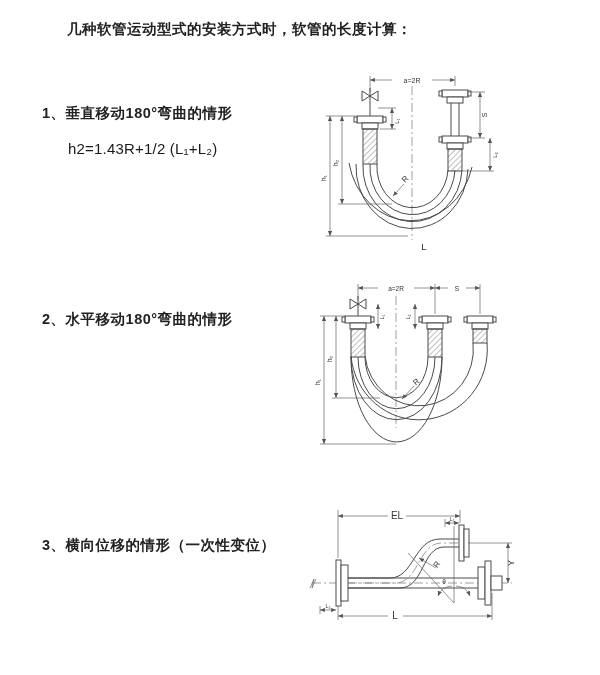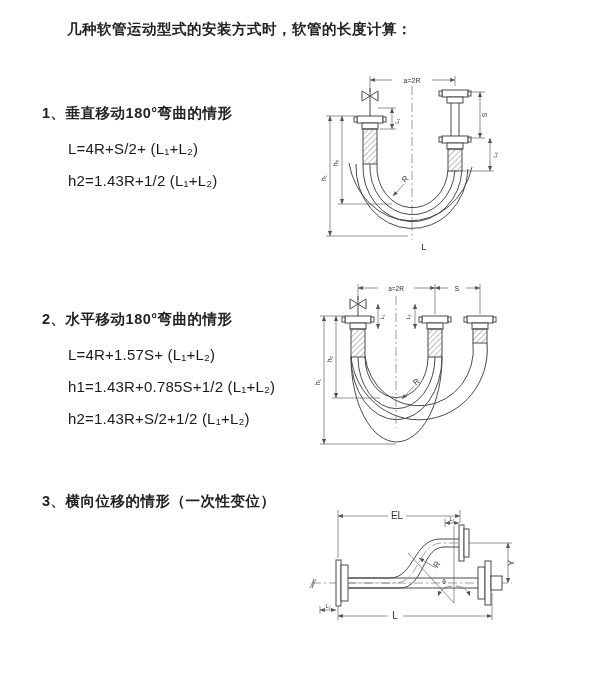--- a/index.html
+++ b/index.html
@@ -8,21 +8,21 @@
     font-family:"Liberation Sans","DejaVu Sans",sans-serif;
     color:#1c1c1c;overflow:hidden;
   }
   .page-title{
     position:absolute;left:35px;top:20px;
     font-size:14.5px;font-weight:600;letter-spacing:.5px;color:#222;margin-left:32px;
   }
   .textblock{position:absolute;left:42px;width:280px;}
   .tb1{top:104px;}
   .tb2{top:310px;}
-  .tb3{top:492px;}
+  .tb3{top:536px;}
   .sec-heading{
     font-size:14.5px;font-weight:600;color:#222;letter-spacing:.5px;
     margin-bottom:10px;white-space:nowrap;
   }
   .formulas{padding-left:26px;}
   .formula{
     font-size:15px;color:#1a1a1a;line-height:32px;white-space:nowrap;
     font-weight:500;letter-spacing:.2px;
   }
   .tb3 .formula{line-height:28px;}
@@ -38,21 +38,20 @@
   .cl{stroke:#777;stroke-width:.7;fill:none;stroke-dasharray:9 3 2 3;}
 </style>
 </head>
 <body>
 
 <div class="page-title">几种软管运动型式的安装方式时，软管的长度计算：</div>
 
 <div class="textblock tb1">
   <div class="sec-heading">1、垂直移动180°弯曲的情形</div>
   <div class="formulas">
-    <div class="formula">L=4R+S/2+ (L₁+L₂)</div>
     <div class="formula">h2=1.43R+1/2 (L₁+L₂)</div>
   </div>
 </div>
 
 <div class="diagram d1">
 <svg width="260" height="192" viewBox="0 0 260 192">
   <defs>
     <marker id="ae1" markerWidth="8" markerHeight="7" refX="7" refY="3" orient="auto">
           <path d="M0,0 L7,3 L0,6 Z" fill="#555"></path>
         </marker>
@@ -147,25 +146,20 @@
     <line class="dl" x1="92" y1="118" x2="81" y2="130" marker-end="url(#ae1)"></line>
     <text x="95" y="115" font-size="8" transform="rotate(-45 95 115)" text-anchor="middle">R</text>
   </g>
 
   <text x="112" y="184" font-size="9.5" text-anchor="middle">L</text>
 </svg>
 </div>
 
 <div class="textblock tb2">
   <div class="sec-heading">2、水平移动180°弯曲的情形</div>
-  <div class="formulas">
-    <div class="formula">L=4R+1.57S+ (L₁+L₂)</div>
-    <div class="formula">h1=1.43R+0.785S+1/2 (L₁+L₂)</div>
-    <div class="formula">h2=1.43R+S/2+1/2 (L₁+L₂)</div>
-  </div>
 </div>
 
 <div class="diagram d2">
 <svg width="290" height="180" viewBox="0 0 290 180">
   <defs>
     <marker id="ae2" markerWidth="8" markerHeight="7" refX="7" refY="3" orient="auto">
           <path d="M0,0 L7,3 L0,6 Z" fill="#555"></path>
         </marker>
     <marker id="as2" markerWidth="8" markerHeight="7" refX="0" refY="3" orient="auto">
           <path d="M7,0 L0,3 L7,6 Z" fill="#555"></path>

